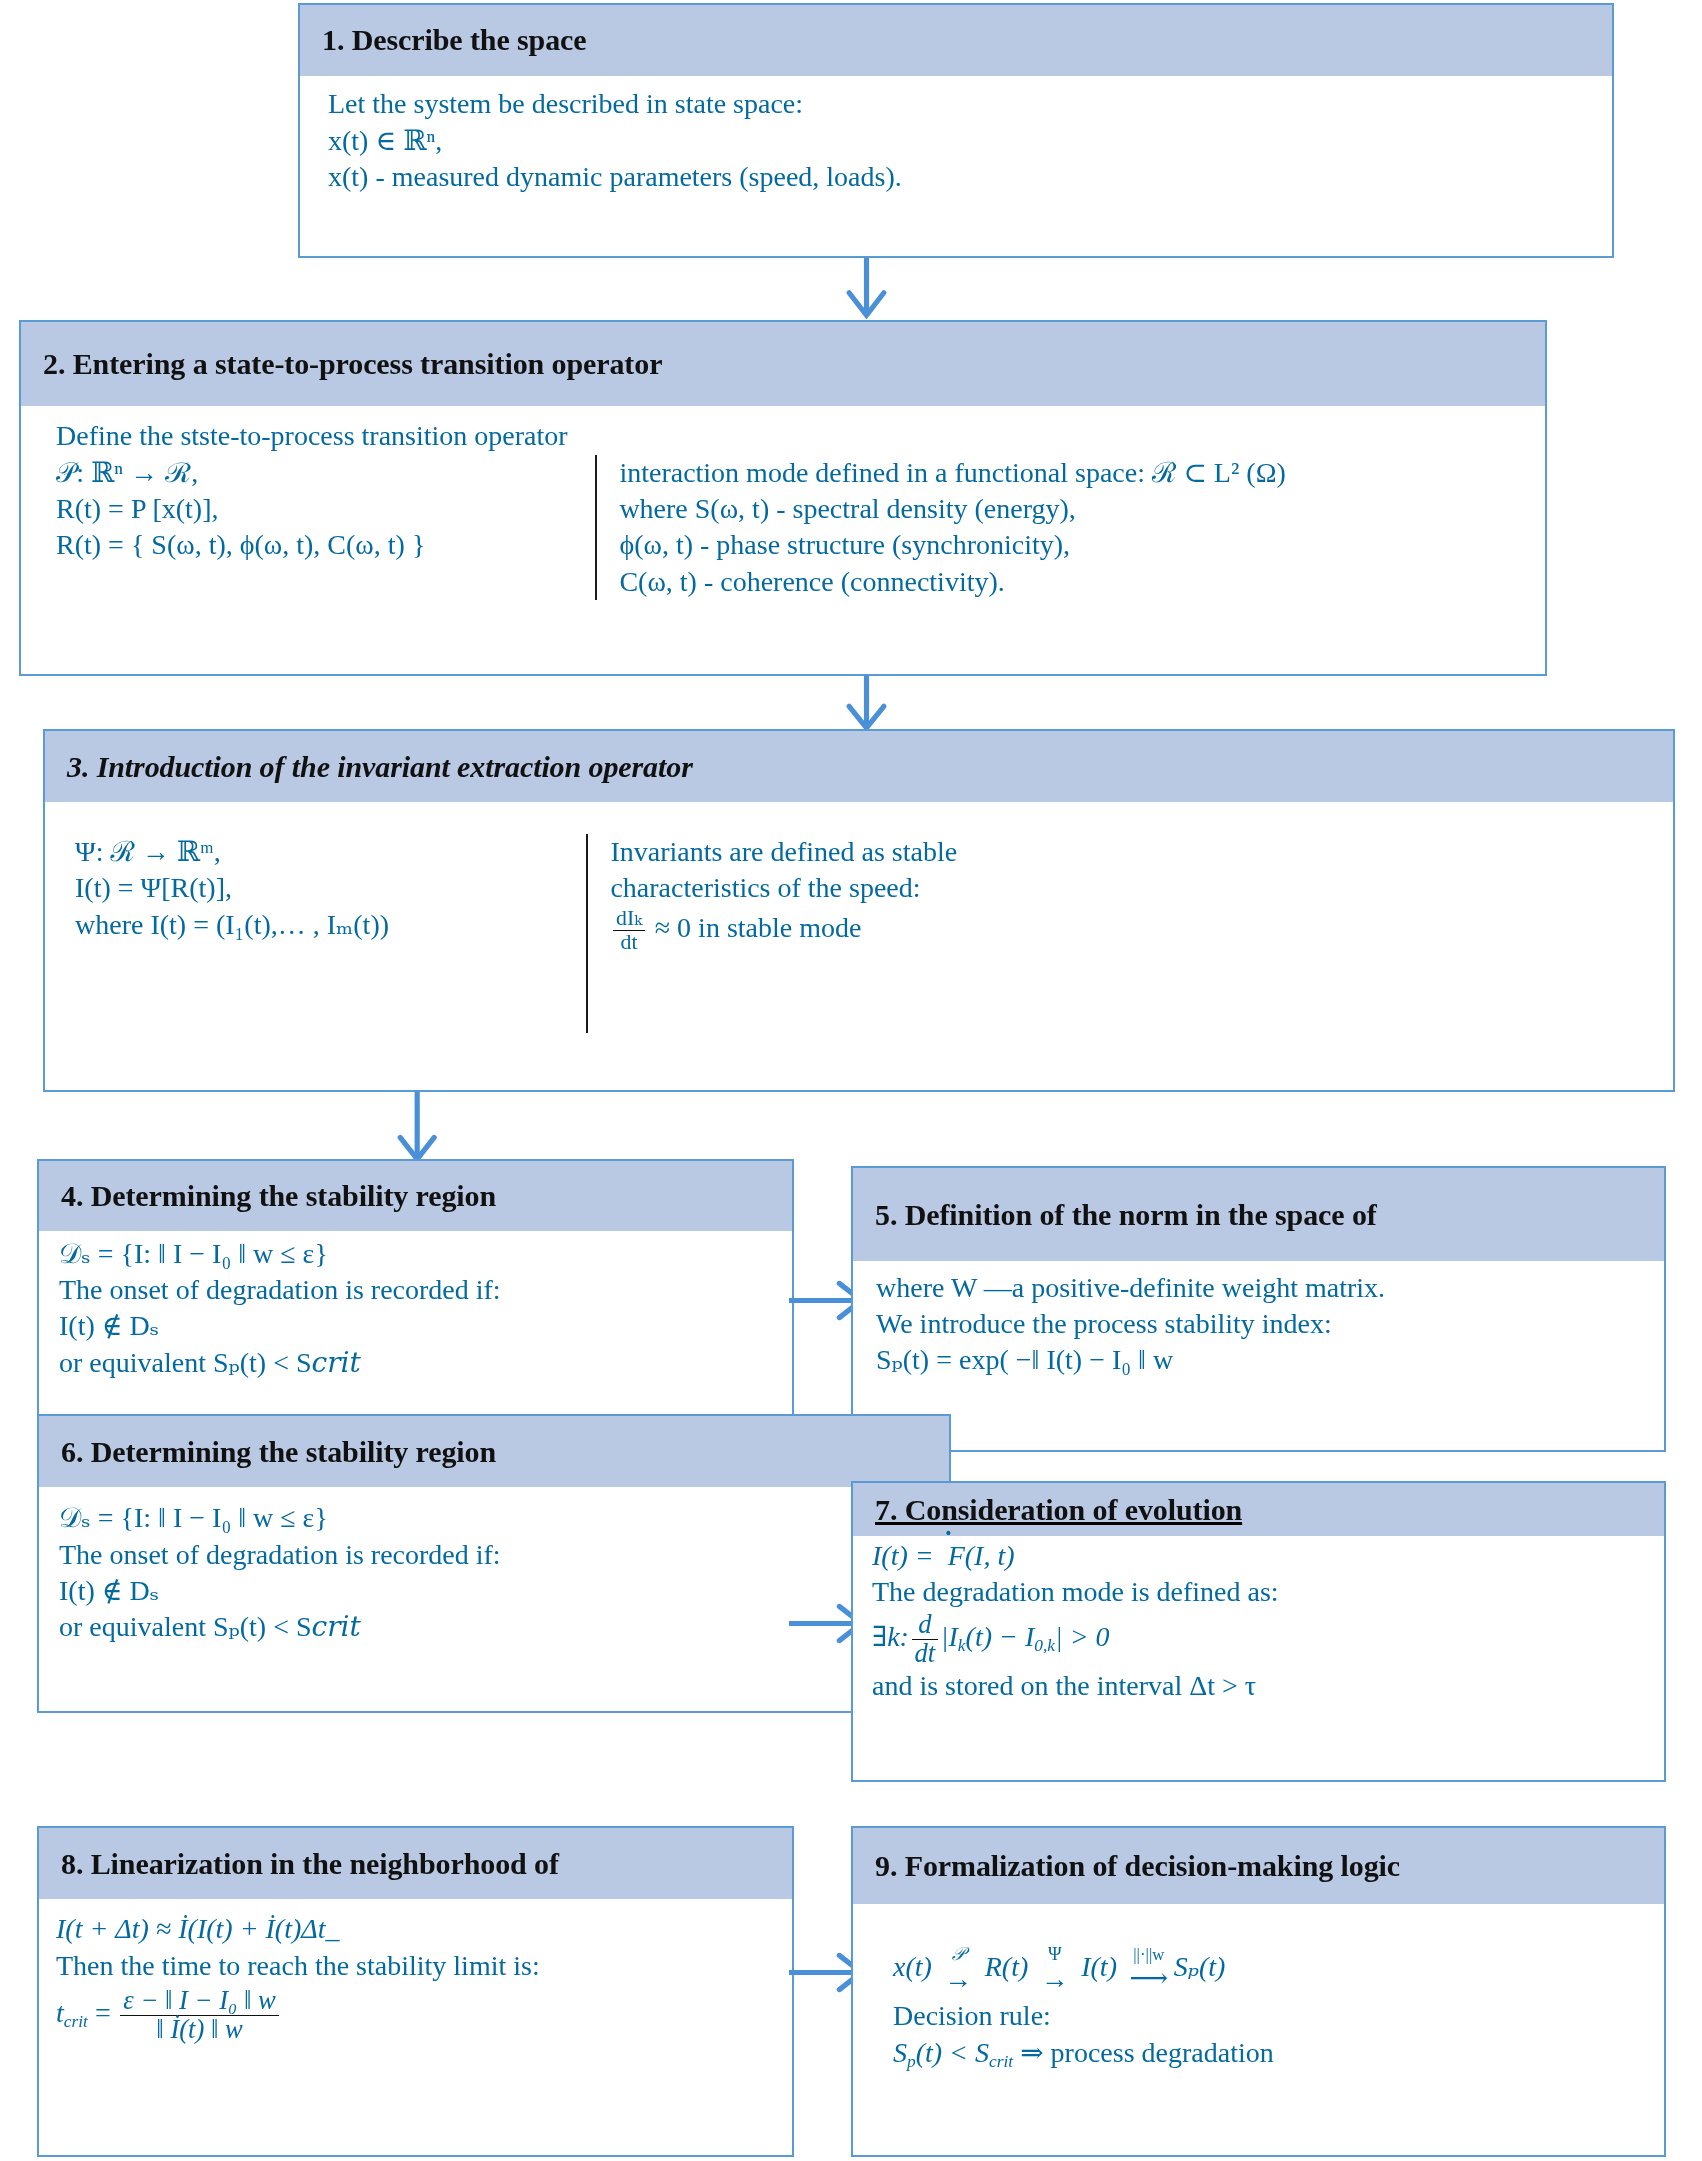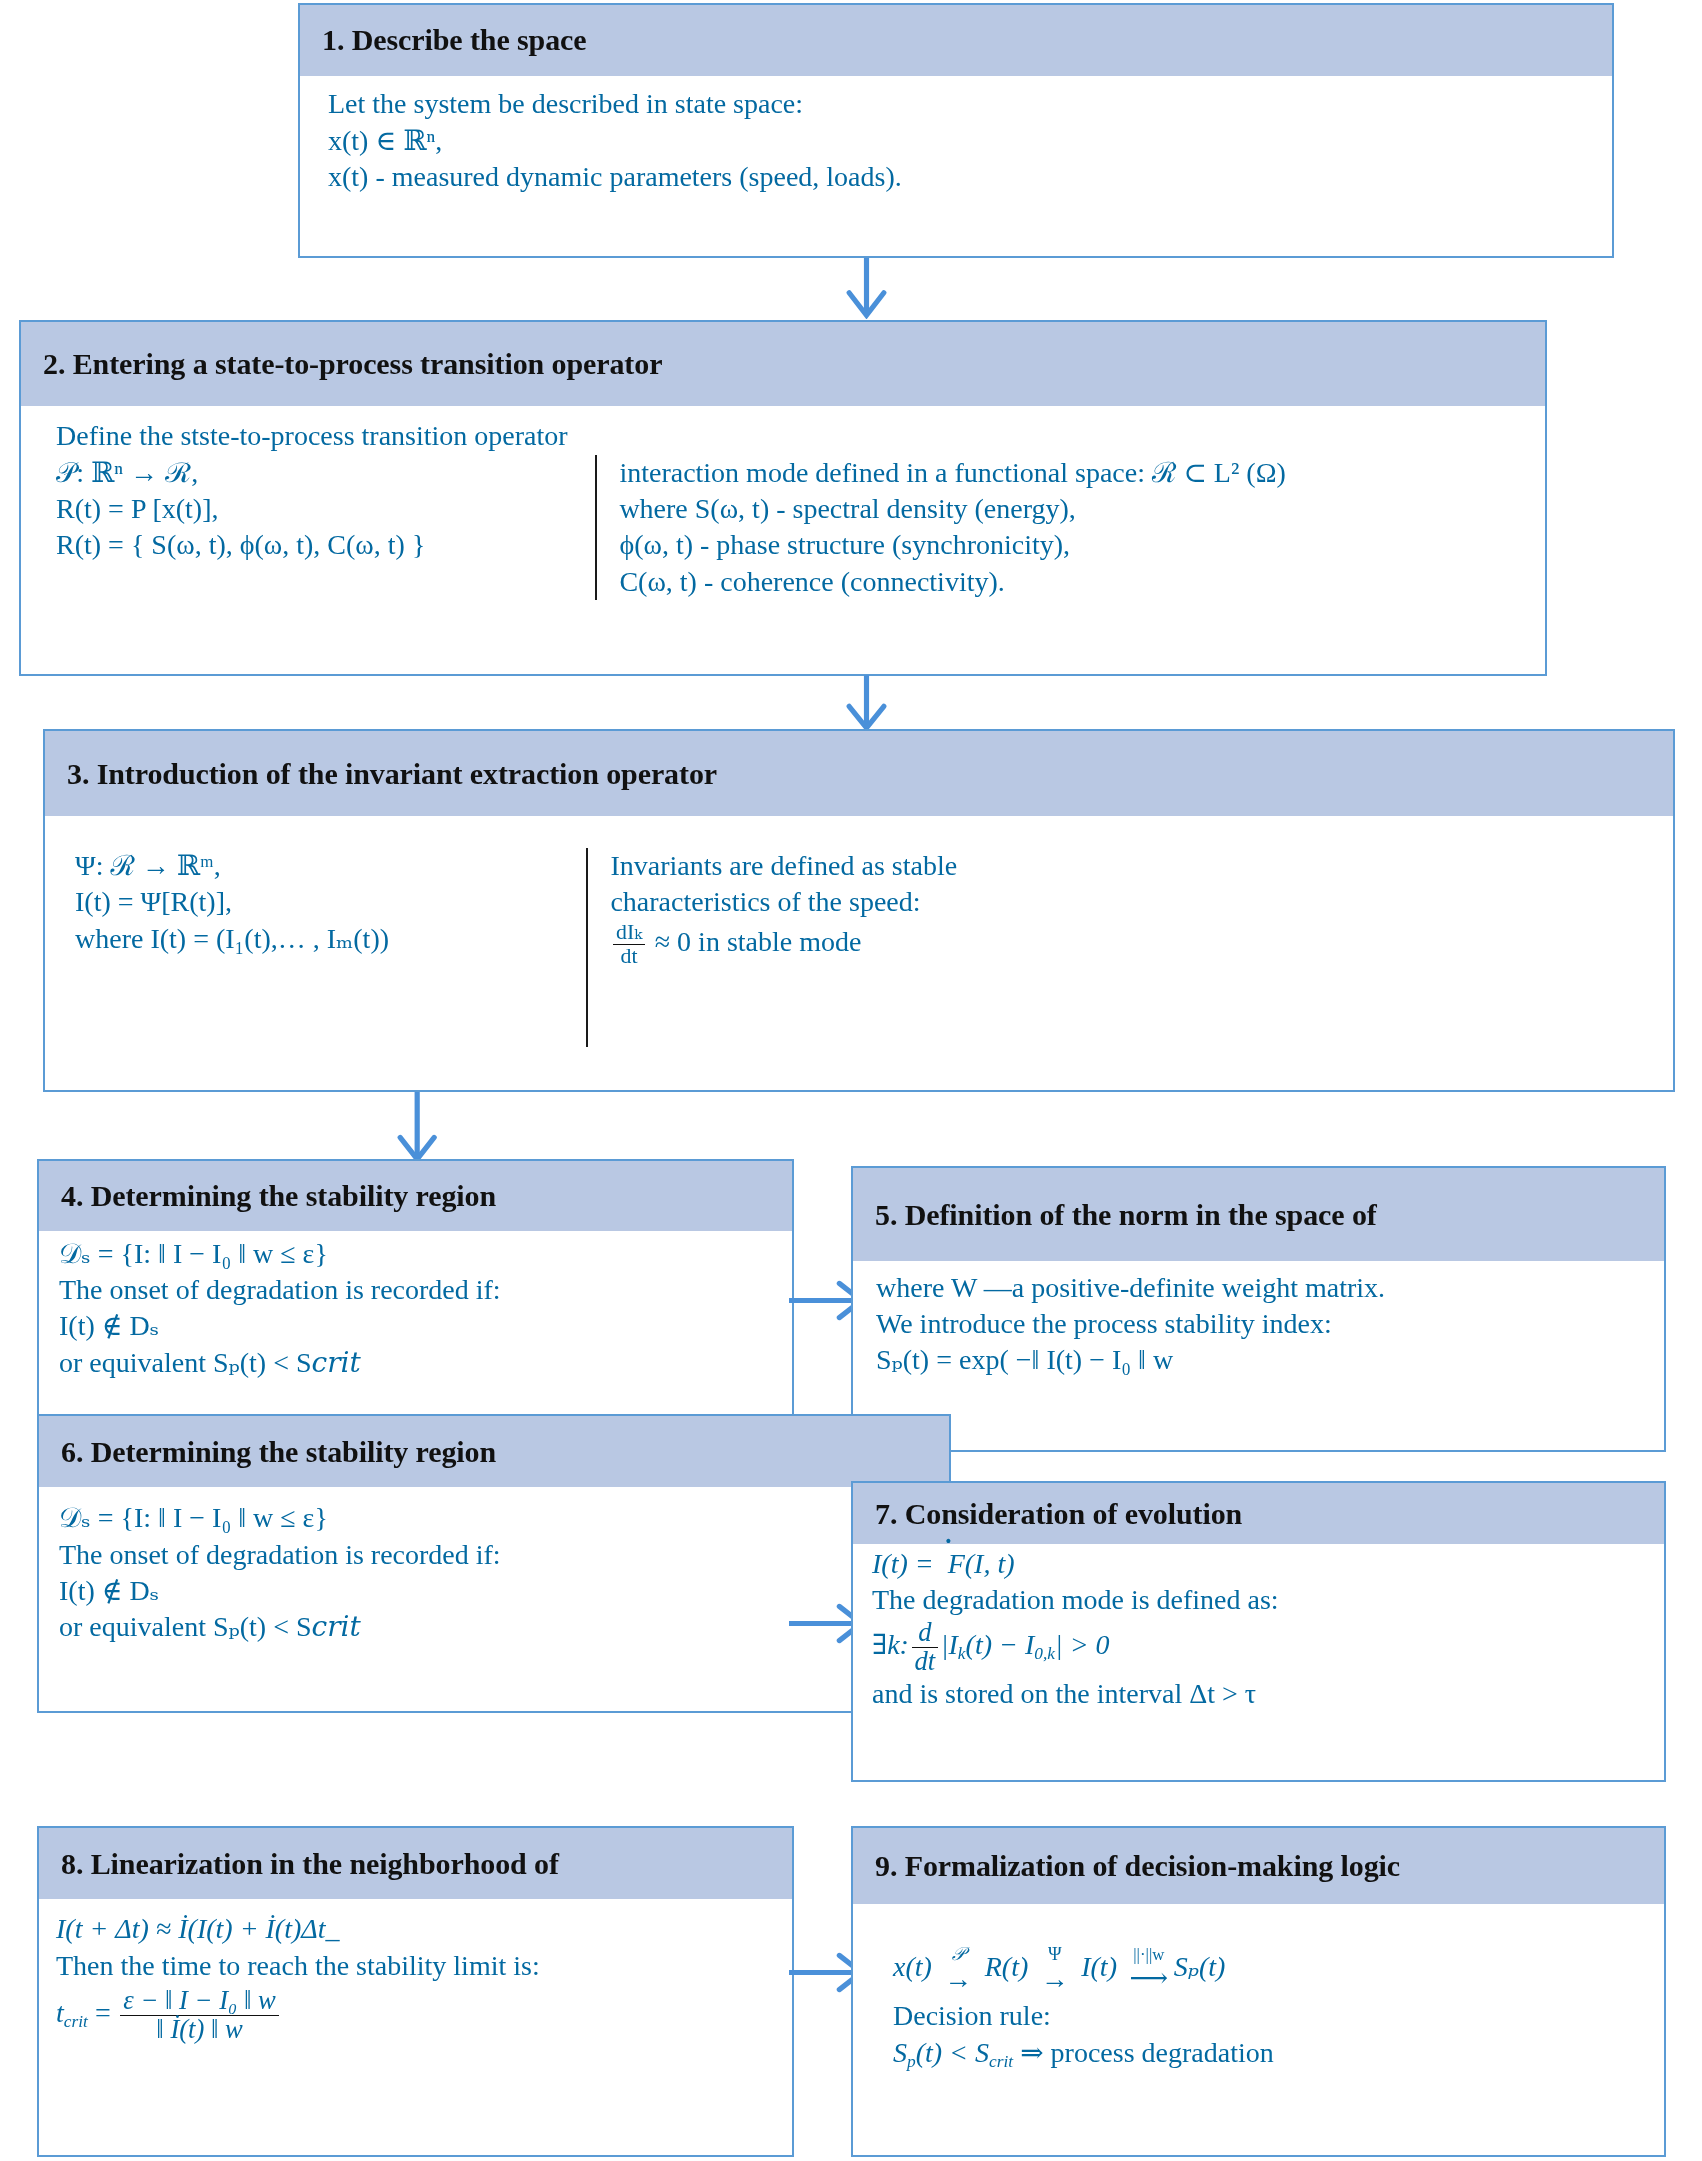--- a/index.html
+++ b/index.html
@@ -134,21 +134,21 @@
 </div>
 
 <div class="arrow" style="left:836px; top:675px;">
   <svg width="61" height="57" viewBox="0 0 130 120">
     <line x1="65" y1="0" x2="65" y2="110" stroke="#4a90d9" stroke-width="11"></line>
     <polyline points="28,66 65,112 102,66" fill="none" stroke="#4a90d9" stroke-width="11" stroke-linecap="round"></polyline>
   </svg>
 </div>
 
 <div class="box" style="left:43px; top:729px; width:1632px; height:363px;">
-  <div class="box-head" style="height:85px;">
+  <div class="box-head" style="height:71px;font-style:italic;">
     <span class="title">3. Introduction of the invariant extraction operator</span>
   </div>
   <div class="box-body" style="padding-top:32px; padding-left:30px;">
     <div class="twocol">
       <div class="col-l" style="width:511px;">
         <div class="line">Ψ: ℛ → ℝᵐ,</div>
         <div class="line">I(t) =  Ψ[R(t)],</div>
         <div class="line">where   I(t) = (I₁(t),… , Iₘ(t))</div>
       </div>
       <div class="vrule" style="height:199px;"></div>
@@ -217,21 +217,21 @@
 </div>
 
 <div class="arrow" style="left:789px; top:1595px;">
   <svg width="95" height="57" viewBox="0 0 200 120">
     <line x1="0" y1="60" x2="150" y2="60" stroke="#4a90d9" stroke-width="11"></line>
     <polyline points="106,24 152,60 106,96" fill="none" stroke="#4a90d9" stroke-width="11" stroke-linecap="round"></polyline>
   </svg>
 </div>
 
 <div class="box" style="left:851px; top:1481px; width:815px; height:301px;">
-  <div class="box-head" style="height:61px;">
+  <div class="box-head" style="height:53px;text-decoration:underline;">
     <span class="title">7. Consideration of evolution</span>
   </div>
   <div class="box-body" style="padding-top:1.9px; padding-left:19px;">
     <div class="line">
       <span class="it">I(t) = <span class="dotover">&nbsp;</span>F(I, t)</span>
     </div>
     <div class="line">The degradation mode is defined as:</div>
     <div class="line" style="line-height:1.05;">
       <span class="it">∃k:</span><span class="frac big"><span class="num it">d</span><span class="den it">dt</span></span><span class="it">|I<span class="sub">k</span>(t) − I<span class="sub">0,k</span>| &gt; 0</span>
     </div>

